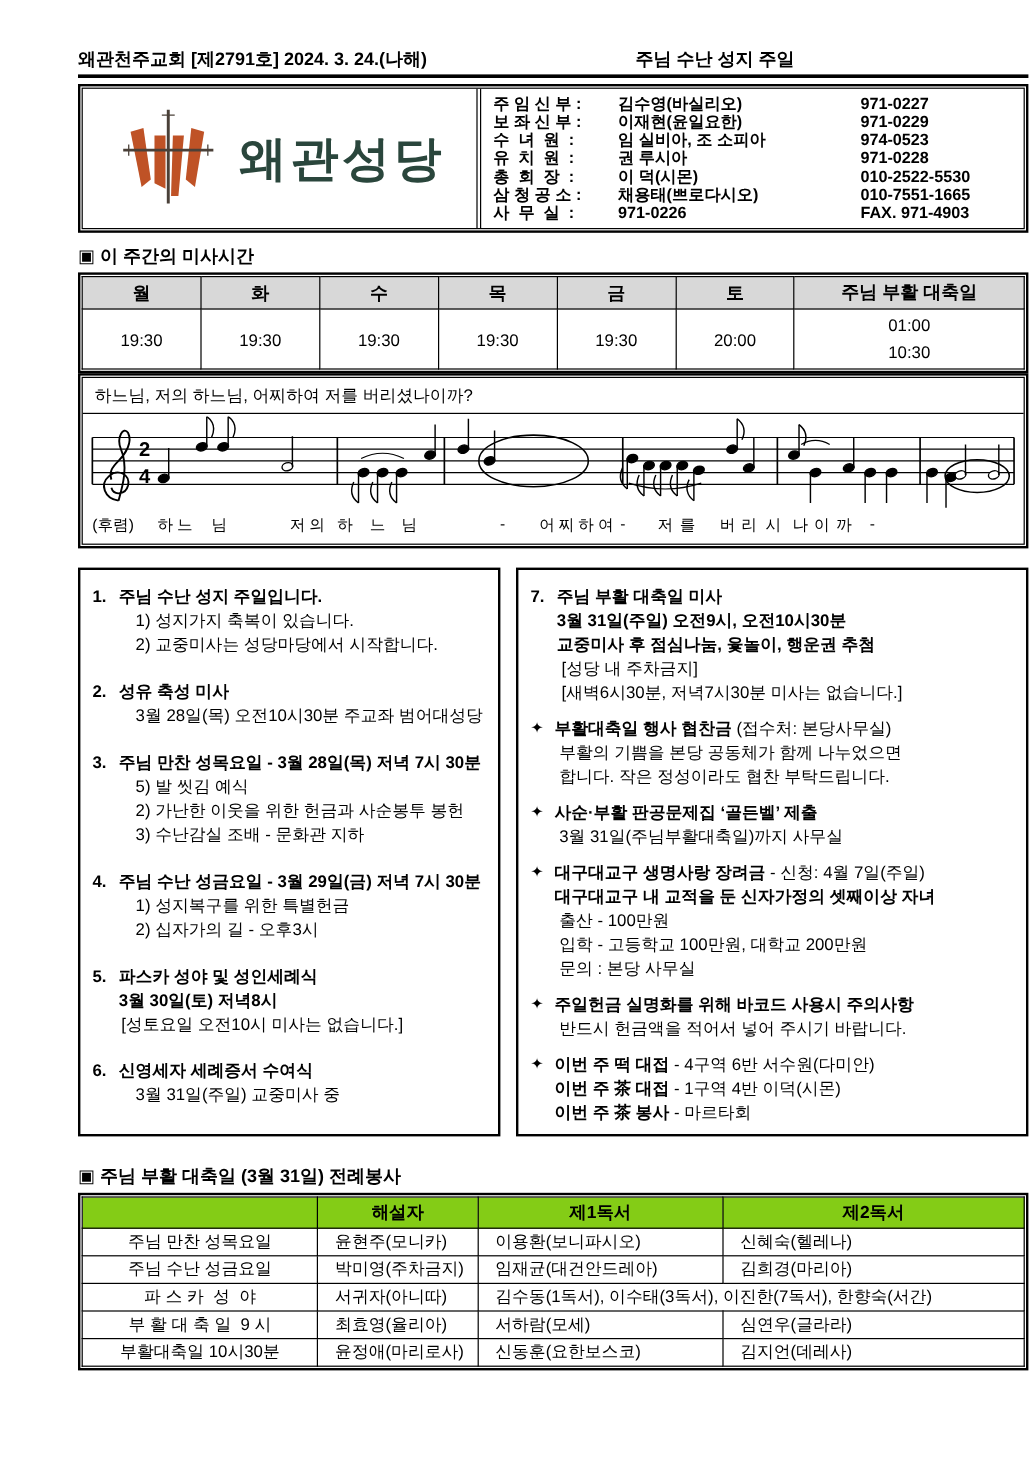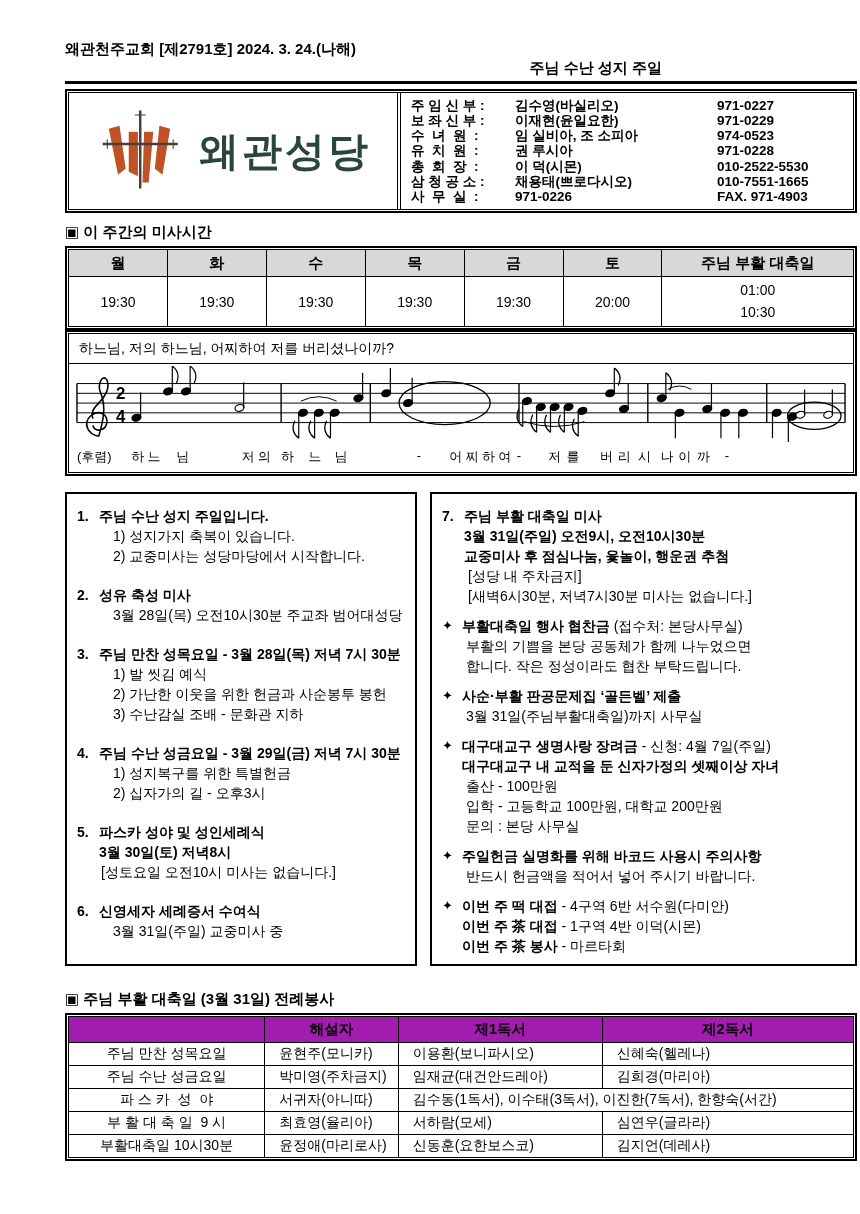--- a/index.html
+++ b/index.html
@@ -5,21 +5,21 @@
   * { box-sizing: border-box; margin: 0; padding: 0; }
   html,body { background:#fff; }
   body {
     width: 860px; height: 1214px; overflow: hidden;
     font-family: "Liberation Sans", "DejaVu Sans", sans-serif;
     color: #000;
   }
   .page { margin-left: 65px; width: 792px; padding-top: 40px; }
 
   
-  .hdr { display:flex; align-items:flex-start; border-bottom:3px solid #000; padding-bottom:3px; font-weight:bold; font-size:15px;flex-direction:column; }
+  .hdr { display:flex; align-items:flex-end; border-bottom:3px solid #000; padding-bottom:3px; font-weight:bold; font-size:15px; }
   .hdr .feast { margin-left:auto; margin-right:195px; }
 
   
   .dframe { border:2px solid #000; padding:1px; }
   .dframe-in { border:1px solid #000; }
 
   
   .info-in { display:flex; height:118px; }
   .logo-cell { width:328px; display:flex; align-items:center; justify-content:center; gap:12px; }
   .logo-text { font-size:40px; font-weight:bold; color:#2a463c; letter-spacing:3px; }
@@ -34,21 +34,21 @@
   .sec { font-weight:bold; font-size:15px; margin:10px 0 4px 0; }
 
   
   table { border-collapse:collapse; width:100%; }
   th,td { border:1px solid #000; }
   .mass-tbl th { background:#d8d8d8; font-size:15px; height:27px; }
   .mass-tbl td { height:50px; text-align:center; font-size:14px; }
   .mass-tbl .c { width:12.6%; }
   .mass-tbl .easter { width:24.4%; line-height:1.55; }
 
-  .lit-tbl th { background:#a21caf; font-size:14.5px; height:26px; }
+  .lit-tbl th { background:#84cc16; font-size:14.5px; height:26px; }
   .lit-tbl td { height:23px; font-size:14px; }
   .lit-tbl td.c1 { width:25%; text-align:center; white-space:pre; }
   .lit-tbl td.c2 { width:17%; padding-left:14px; }
   .lit-tbl td.c3 { width:26%; padding-left:14px; }
   .lit-tbl td.c4 { width:32%; padding-left:14px; }
 
   
   .refrain { font-size:14px; padding:6px 10px 5px 10px; border-bottom:1px solid #000; }
   .music { padding:2px 4px 4px 4px; }
   .music svg { display:block; width:100%; height:80px; }
@@ -309,21 +309,21 @@
         <span class="num">2.</span>
         <div class="bd">
           <div class="ttl">성유 축성 미사</div>
           <div class="ln">3월 28일(목) 오전10시30분 주교좌 범어대성당</div>
         </div>
       </div>
       <div class="ann">
         <span class="num">3.</span>
         <div class="bd">
           <div class="ttl">주님 만찬 성목요일 - 3월 28일(목) 저녁 7시 30분</div>
-          <div class="ln">1) 발 씻김 예식</div>
+          <div class="ln">5) 발 씻김 예식</div>
           <div class="ln">2) 가난한 이웃을 위한 헌금과 사순봉투 봉헌</div>
           <div class="ln">3) 수난감실 조배 - 문화관 지하</div>
         </div>
       </div>
       <div class="ann">
         <span class="num">4.</span>
         <div class="bd">
           <div class="ttl">주님 수난 성금요일 - 3월 29일(금) 저녁 7시 30분</div>
           <div class="ln">1) 성지복구를 위한 특별헌금</div>
           <div class="ln">2) 십자가의 길 - 오후3시</div>

